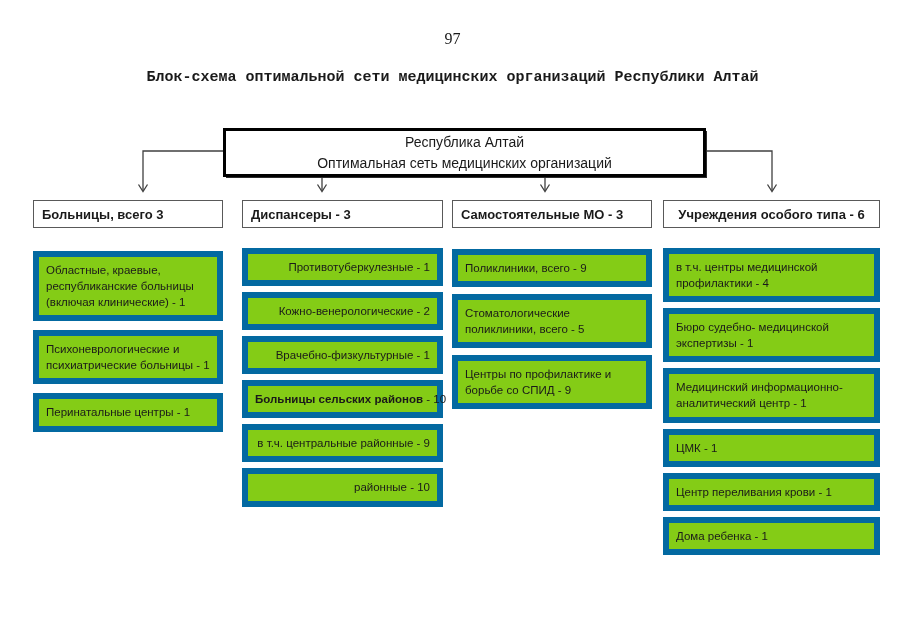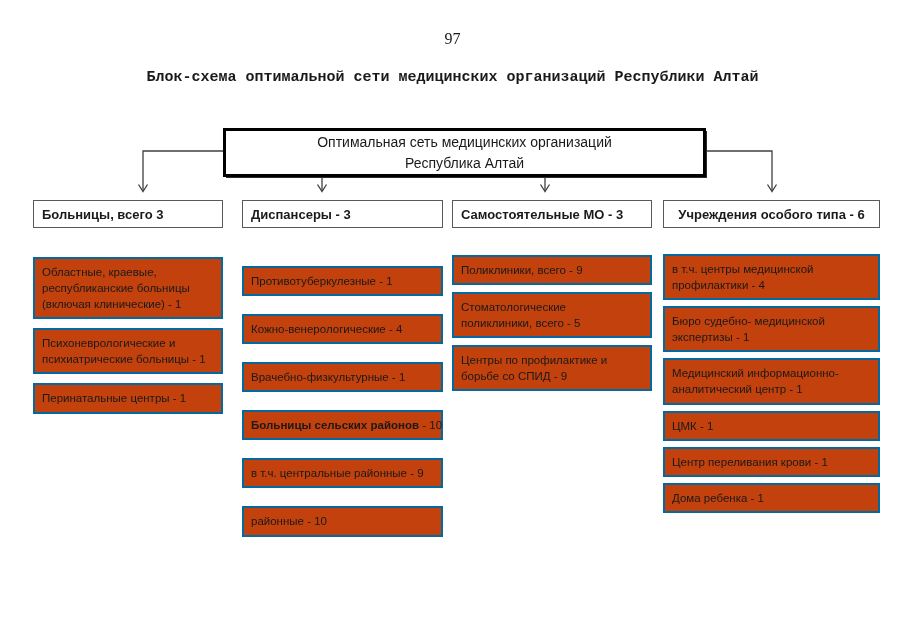--- a/index.html
+++ b/index.html
@@ -43,39 +43,39 @@
   }
   svg.connectors {
     position: absolute; left: 0; top: 0;
     pointer-events: none;
   }
   .col {
     position: absolute;
     display: flex; flex-direction: column;
   }
   .col-1 { left: 33px;  top: 200px; width: 190px; gap: 9px; }
-  .col-2 { left: 242px; top: 200px; width: 201px; gap: 18px; }
+  .col-2 { left: 242px; top: 200px; width: 201px; gap: 6px; text-align: right; }
   .col-3 { left: 452px; top: 200px; width: 200px; gap: 7px; }
   .col-4 { left: 663px; top: 200px; width: 217px; gap: 6px; justify-content: space-between; }
   .hdr {
     box-sizing: border-box;
     border: 1px solid #595959;
     background: #ffffff;
     font-weight: bold;
     font-size: 13px;
     min-height: 28px;
     padding: 4px 8px;
     display: flex; align-items: center;
-    margin-bottom: 20px;
+    margin-bottom: 14px;
   }
   .col-4 .hdr { justify-content: center; text-align: center; }
   .box {
     box-sizing: border-box;
-    border: 2px solid #0369a1;
-    background: #c2410c;
+    border: 6px solid #0369a1;
+    background: #84cc16;
     font-size: 11.5px;
     line-height: 1.4;
     padding: 5px 7px;
     white-space: nowrap;
   }
   .box.ml { white-space: pre-line; }
   .b { font-weight: bold; }
 </style>
 </head>
 <body>
@@ -93,38 +93,38 @@
       <polyline points="322,177 322,191"></polyline>
       <polyline points="317.5,184.5 322,191.5 326.5,184.5"></polyline>
       <polyline points="545,177 545,191"></polyline>
       <polyline points="540.5,184.5 545,191.5 549.5,184.5"></polyline>
       <polyline points="706,151 772,151 772,191"></polyline>
       <polyline points="767.5,184.5 772,191.5 776.5,184.5"></polyline>
     </g>
   </svg>
 
   <div class="root-box">
+    <div>Республика Алтай</div>
     <div>Оптимальная сеть медицинских организаций</div>
-    <div>Республика Алтай</div>
   </div>
 
   <div class="col col-1">
     <div class="hdr">Больницы, всего 3</div>
     <div class="box ml">Областные, краевые,
 республиканские больницы
 (включая клинические) - 1</div>
     <div class="box ml">Психоневрологические и
 психиатрические  больницы - 1</div>
     <div class="box">Перинатальные центры -  1</div>
   </div>
 
   <div class="col col-2">
     <div class="hdr">Диспансеры - 3</div>
     <div class="box">Противотуберкулезные - 1</div>
-    <div class="box">Кожно-венерологические - 4</div>
+    <div class="box">Кожно-венерологические - 2</div>
     <div class="box">Врачебно-физкультурные - 1</div>
     <div class="box"><span class="b">Больницы сельских районов</span><span> - 10</span></div>
     <div class="box">в т.ч. центральные районные - 9</div>
     <div class="box">районные - 10</div>
   </div>
 
   <div class="col col-3">
     <div class="hdr">Самостоятельные МО - 3</div>
     <div class="box">Поликлиники, всего - 9</div>
     <div class="box ml">Стоматологические

